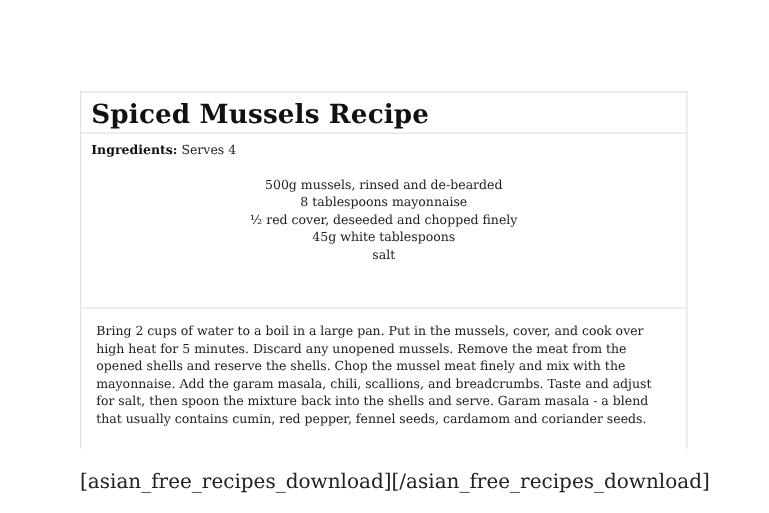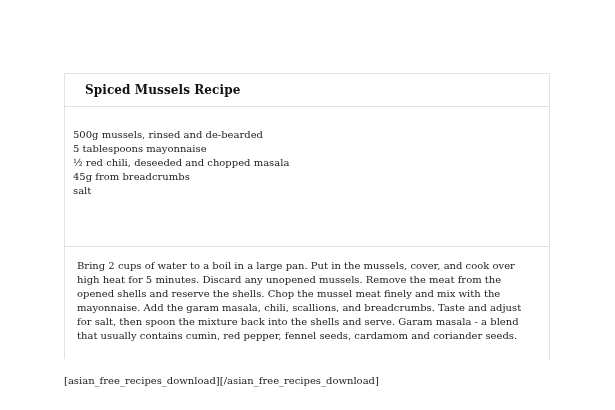--- a/index.html
+++ b/index.html
@@ -29,24 +29,24 @@
     }
     .card-header {
       height: 33px;
       border-bottom: 1px solid #e2e2e2;
       padding: 0 8px;
       display: flex;
       align-items: center;
       box-sizing: border-box;
     }
     .card-title {
-      font-size: 12px;
+      font-size: 21px;
       font-weight: bold;
       color: #111111;
-      margin: 12px;
+      margin: 0;
       letter-spacing: 0.1px;
     }
     .section {
       padding: 6px 8px 6px 8px;
       font-size: 10px;
       line-height: 14px;
       box-sizing: border-box;
     }
     .ingredients {
       height: 140px;
@@ -59,50 +59,55 @@
     }
     .ing-list {
       margin: 14px 0 0 0;
       padding: 0;
       list-style: none;
     }
     .ing-list li {
       margin: 0;
       padding: 0;
       line-height: 13.9px;
+      text-align: center;
     }
     .method {
       padding-top: 8px;
     }
     .method-text {
       margin: 4px;
       line-height: 14px;
     }
     .footer-tag {
       position: absolute;
       left: 64px;
       top: 375px;
-      font-size: 10px;
+      font-size: 16px;
       color: #222222;
     }
   </style>
 </head>
 <body>
 
 <div class="card">
   <div class="card-header">
     <h1 class="card-title">Spiced Mussels Recipe</h1>
   </div>
 
   <div class="section ingredients">
+    <div>
+      <span class="label">Ingredients:</span>
+      <span>Serves 4</span>
+    </div>
     <ul class="ing-list">
       <li>500g mussels, rinsed and de-bearded</li>
-      <li>5 tablespoons mayonnaise</li>
-      <li>½ red chili, deseeded and chopped masala</li>
-      <li>45g from breadcrumbs</li>
+      <li>8 tablespoons mayonnaise</li>
+      <li>½ red cover, deseeded and chopped finely</li>
+      <li>45g white tablespoons</li>
       <li>salt</li>
     </ul>
   </div>
 
   <div class="section method">
     <p class="method-text">Bring 2 cups of water to a boil in a large pan.  Put in the mussels, cover, and cook over high heat for 5 minutes.  Discard any unopened mussels.  Remove the meat from the opened shells and reserve the shells.  Chop the mussel meat finely and mix with the mayonnaise.  Add the garam masala, chili, scallions, and breadcrumbs.  Taste and adjust for salt, then spoon the mixture back into the shells and serve.  Garam masala - a blend that usually contains cumin, red pepper, fennel seeds, cardamom and coriander seeds.</p>
   </div>
 </div>
 
 <div class="footer-tag">[asian_free_recipes_download][/asian_free_recipes_download]</div>

